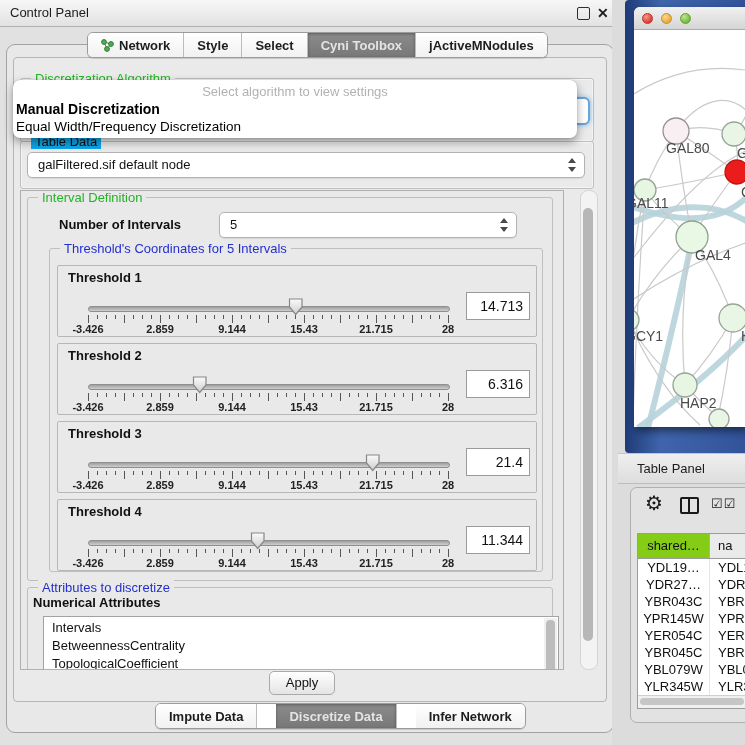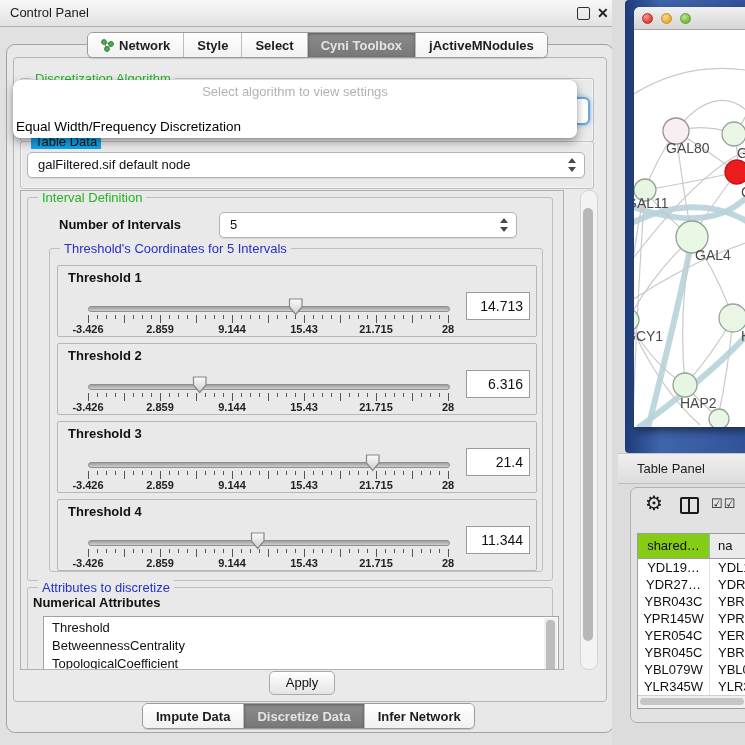--- a/index.html
+++ b/index.html
@@ -18,21 +18,21 @@
   #inner-panel{left:13px;top:57px;width:592px;height:643px;background:#eaeaea;
     border:1px solid #b5b5b5;border-radius:4px;}
   
   .seg-control{display:flex;height:24px;border:1px solid #9b9b9b;border-radius:6px;overflow:hidden;
     background:#ffffff;box-shadow:0 1px 1px rgba(0,0,0,.15);}
   .seg{display:flex;align-items:center;gap:5px;padding:0 13px;font-size:13px;font-weight:bold;color:#1d1d1d;
     background:linear-gradient(#ffffff,#f1f1f1);border-right:1px solid #bcbcbc;white-space:nowrap;}
   .seg:last-child{border-right:none;}
   .seg.sel{background:linear-gradient(#8b8b8b,#787878);color:#e4e4e4;box-shadow:inset 0 1px 3px rgba(0,0,0,.35);}
   #top-tabs{left:87px;top:32px;}
-  #bottom-tabs{left:142px;top:703px;}
+  #bottom-tabs{left:155px;top:703px;gap:19px;}
   
   .group{border:1px solid #bfbfbf;border-radius:3px;box-shadow:inset 0 0 0 1px #f4f4f4;}
   .gtitle{position:absolute;top:-8px;left:10px;padding:0 4px;background:#0ea5e9;font-size:13px;line-height:15px;}
   .gtitle.green{color:#22b422;}
   .gtitle.blue{color:#2330cc;}
   .gtitle.black{color:#111;font-weight:normal;}
   
   .combo{background:#ffffff;border:1px solid #b2b2b2;border-radius:5px;font-size:13px;color:#111;
     box-shadow:0 1px 1px rgba(0,0,0,.08);}
   .combo .ctext{position:absolute;left:10px;top:0;line-height:24px;}
@@ -149,20 +149,21 @@
       </div>
   </div>
 
   <div class="abs group" style="left:20px;top:78px;width:572px;height:62px;">
     <span class="gtitle green" style="background:#eaeaea;">Discretization Algorithm</span>
   </div>
   <div class="abs" id="focus-combo"></div>
 
   <div class="abs" id="algo-popup">
     <div class="hint">Select algorithm to view settings</div>
+    <div class="opt1">Manual Discretization</div>
     <div class="opt2">Equal Width/Frequency Discretization</div>
   </div>
 
   <div class="abs group" style="left:20px;top:141px;width:572px;height:46px;">
     <span class="gtitle black">Table Data</span>
   </div>
   <div class="abs combo" style="left:27px;top:152px;width:556px;height:24px;">
     <span class="ctext">galFiltered.sif default node</span>
     <span class="stepper"></span>
   </div>
@@ -445,21 +446,21 @@
          <div class="vbox">11.344</div>
        </div>
       </div>
 
     <div class="group" style="position:absolute;left:6px;top:396px;width:524px;height:115px;box-shadow:none;">
       <span class="gtitle blue" style="background:#e9e9e9;">Attributes to discretize</span>
     </div>
     <div class="abs bold" style="left:12px;top:404px;font-size:13px;color:#111;text-align:center;">Numerical Attributes</div>
     <div id="attr-list">
       <div style="padding-top:2px;" id="attr-items">
-          <div class="item">Threshold</div>
+          <div class="item">Intervals</div>
           <div class="item">BetweennessCentrality</div>
           <div class="item">TopologicalCoefficient</div>
         </div>
       <div class="lsb">
           <div class="thumb"></div>
         </div>
     </div>
   </div>
 
   <div class="abs" id="vscroll">

